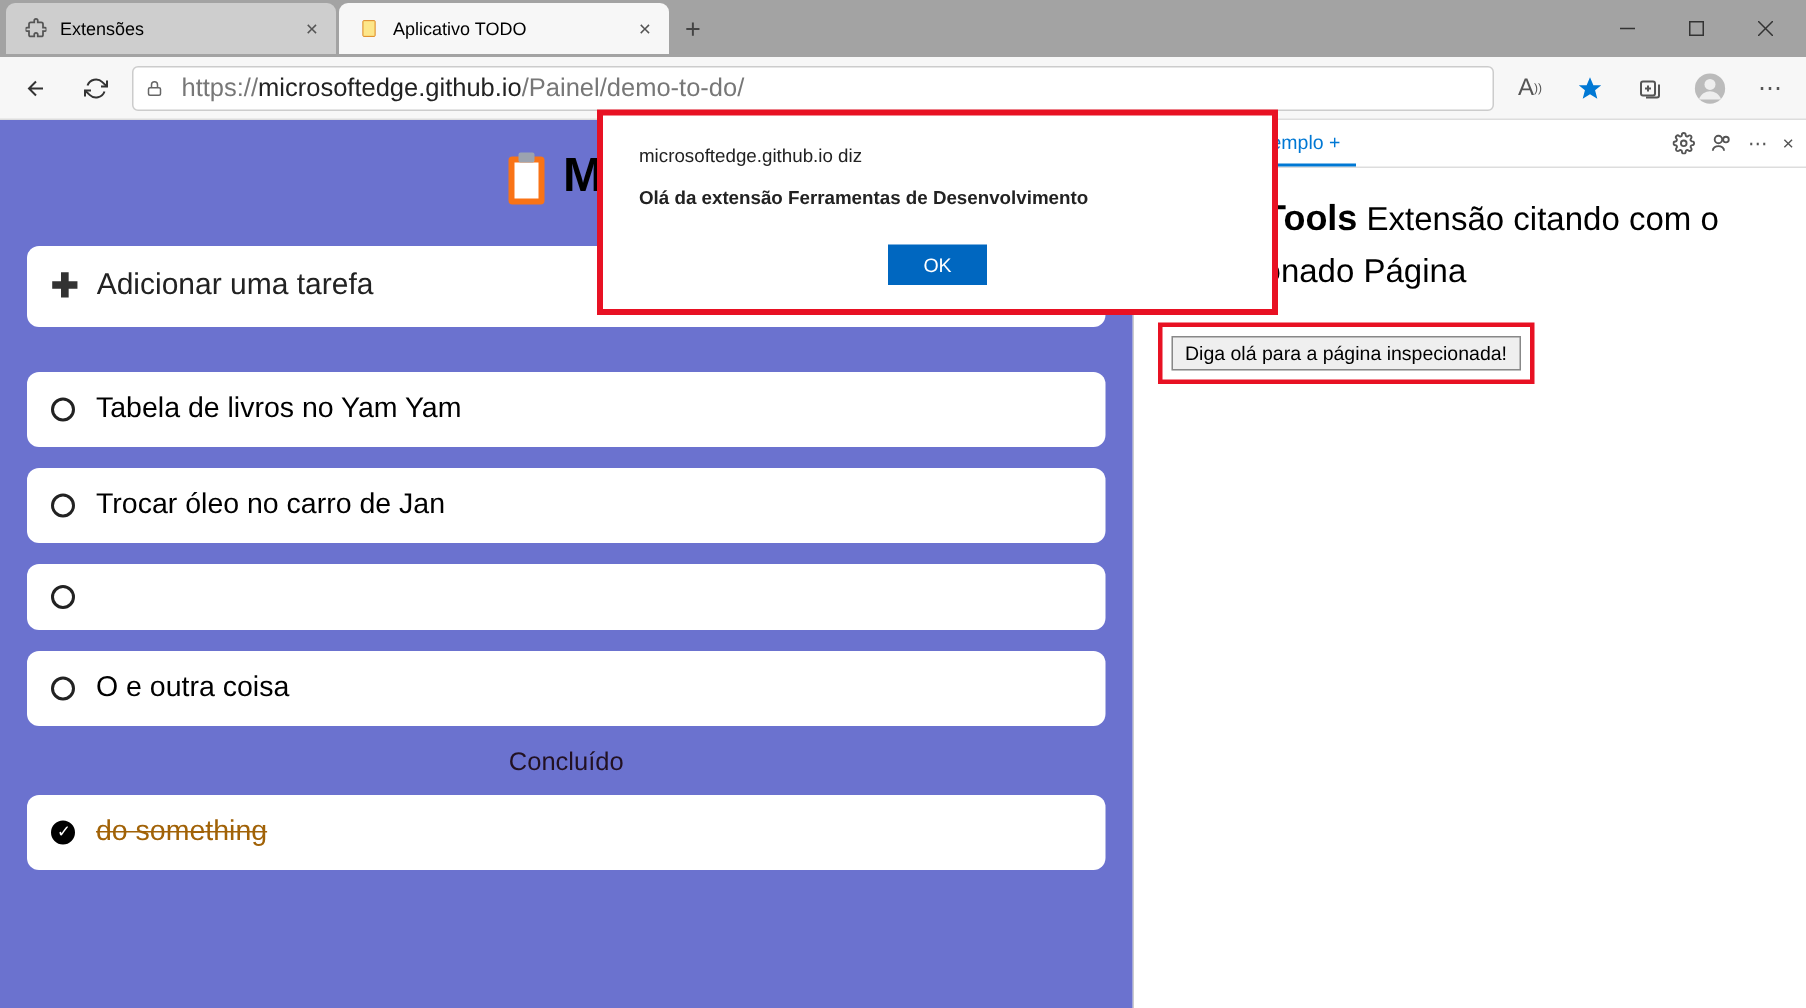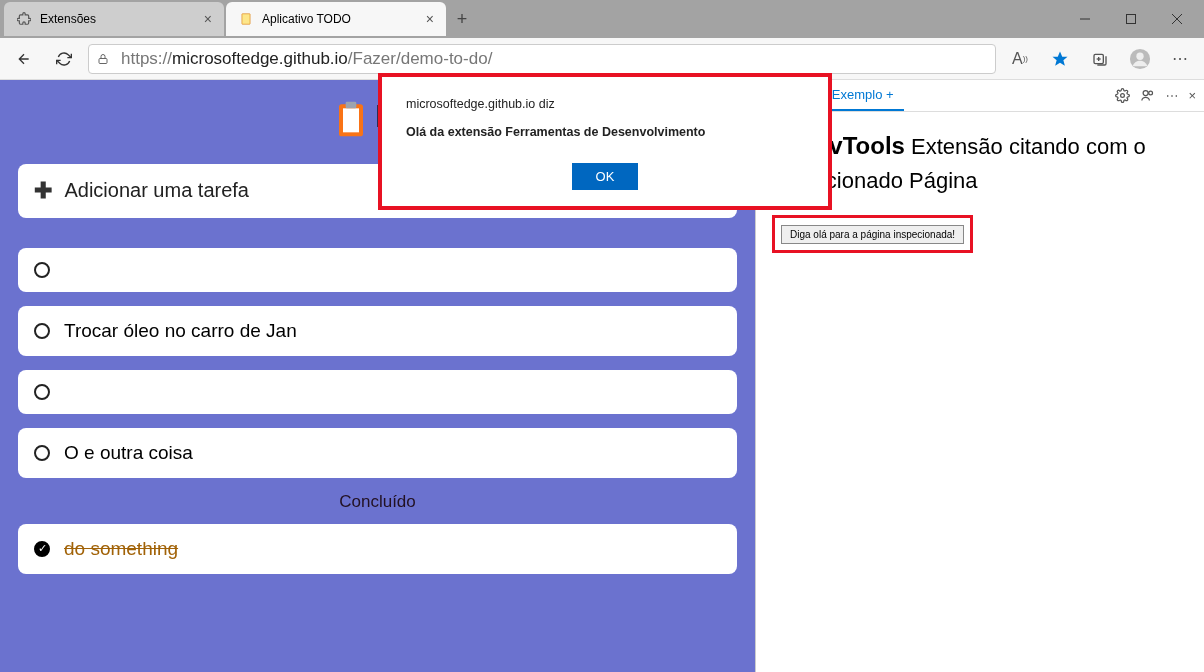--- a/index.html
+++ b/index.html
@@ -45,24 +45,24 @@
 
 
 .devtools-tabs { display: flex; align-items: center; height: 32px; border-bottom: 1px solid #ddd; padding: 0 8px; font-size: 13px; }
 .devtools-tab { padding: 0 10px; height: 100%; display: flex; align-items: center; }
 .devtools-tab.active { border-bottom: 2px solid #0078d4; color: #0078d4; }
 .devtools-actions { margin-left: auto; display: flex; gap: 10px; align-items: center; color: #555; }
 .devtools-body { padding: 16px; }
 .dt-heading { font-size: 22px; font-weight: 400; line-height: 1.5; margin-bottom: 18px; }
 .dt-heading .bold { font-weight: 700; font-size: 24px; }
 .dt-button-wrap { border: 3px solid #e81123; padding: 6px; display: inline-block; }
-.dt-button { background: #efefef; border: 1px solid #888; padding: 3px 8px; font-size: 10px; cursor: pointer; }
-
-
-.dialog-wrap { position: absolute; left: 378px; top: 73px; width: 454px; border: 4px solid #e81123; background: #fff; z-index: 100; }
+.dt-button { background: #efefef; border: 1px solid #888; padding: 3px 8px; font-size: 13px; cursor: pointer; }
+
+
+.dialog-wrap { position: absolute; left: 398px; top: 73px; width: 454px; border: 4px solid #e81123; background: #fff; z-index: 100; }
 .dialog { padding: 20px 24px 16px; }
 .dialog-origin { font-size: 12.5px; color: #222; margin-bottom: 14px; }
 .dialog-msg { font-size: 12.5px; color: #222; margin-bottom: 24px; font-weight: bold; }
 .dialog-actions { display: flex; justify-content: center; }
 .dialog-ok { background: #0067c0; color: #fff; border: none; padding: 6px 24px; font-size: 13px; cursor: pointer; }
 
 svg { display: block; }
 </style>
 </head>
 <body>
@@ -122,21 +122,21 @@
       </div>
     <div class="address-bar">
       <span class="lock-icon">
           <svg width="12" height="14" viewBox="0 0 24 24" fill="none" stroke="#666" stroke-width="2">
             <rect x="4" y="11" width="16" height="10" rx="2"></rect>
             <path d="M8 11V7a4 4 0 0 1 8 0v4"></path>
           </svg>
         </span>
       <span class="url-grey">https://</span>
         <span class="url-dark">microsoftedge.github.io</span>
-        <span class="url-grey">/Fazer/demo-to-do/</span>
+        <span class="url-grey">/Painel/demo-to-do/</span>
     </div>
     <div class="toolbar-icon">A<sup style="font-size:8px">))</sup></div>
     <div class="toolbar-icon">
         <svg width="18" height="18" viewBox="0 0 24 24" fill="#0078d4">
           <polygon points="12,2 15,9 22,9 16.5,13.5 18.5,21 12,17 5.5,21 7.5,13.5 2,9 9,9"></polygon>
         </svg>
       </div>
     <div class="toolbar-icon">
         <svg width="16" height="16" viewBox="0 0 24 24" fill="none" stroke="#555" stroke-width="2">
           <rect x="3" y="5" width="14" height="14" rx="2"></rect>
@@ -167,20 +167,21 @@
           </svg>
       </span><span>My</span>
     </h1>
     <div class="add-task">
       <span class="plus">✚</span>
       <span>Adicionar uma tarefa</span>
       <span class="submit-btn">➜</span>
     </div>
     <div class="task">
         <span class="circle"></span>
+        <span class="task-text">Tabela de livros no Yam Yam</span>
       </div>
     <div class="task">
         <span class="circle"></span>
         <span class="task-text">Trocar óleo no carro de Jan</span>
       </div>
     <div class="task">
         <span class="circle"></span>
       </div>
     <div class="task">
         <span class="circle"></span>

